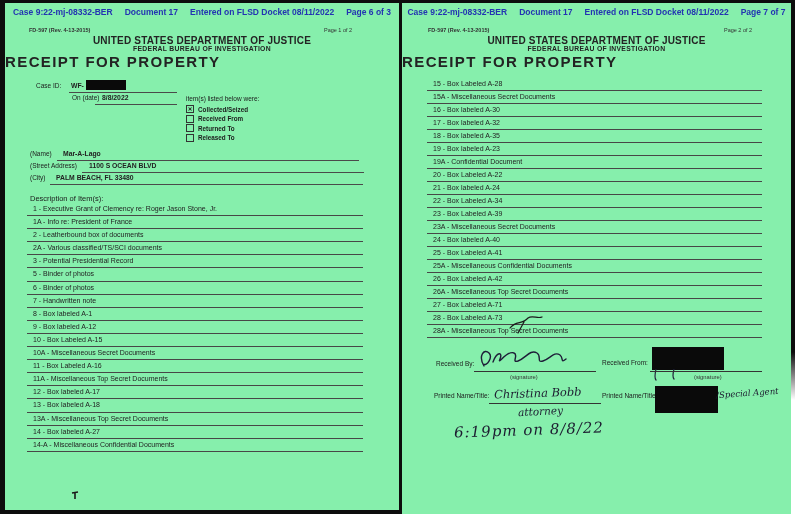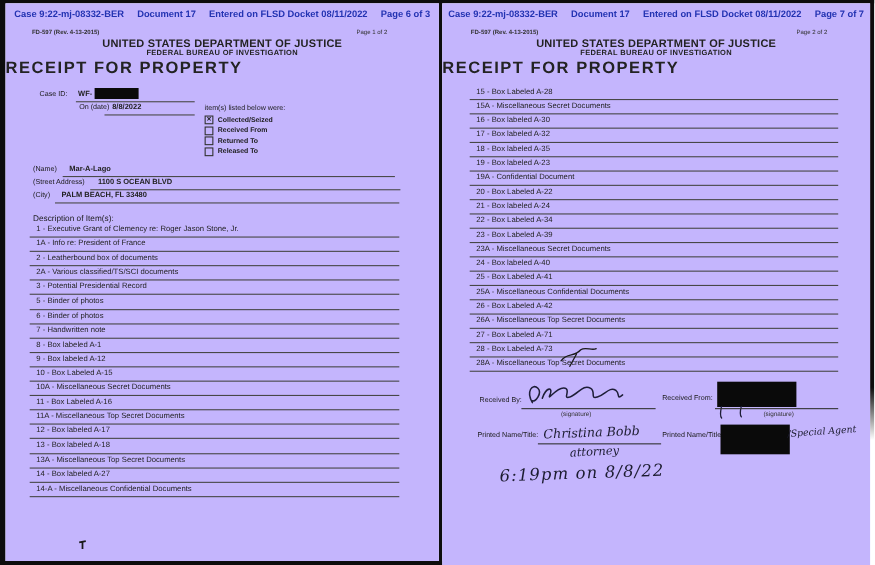--- a/index.html
+++ b/index.html
@@ -5,21 +5,21 @@
   html,body{margin:0;padding:0;background:#ffffff;}
   .canvas{position:relative;width:795px;height:514px;background:#ffffff;overflow:hidden;
           font-family:"Liberation Sans",sans-serif;color:#232323;}
   
   .edge{position:absolute;background:#0d0d0d;}
   .edge-top{left:0;top:0;width:795px;height:3px;}
   .edge-left{left:0;top:0;width:5px;height:514px;}
   .edge-mid{left:399px;top:0;width:3px;height:514px;}
   .edge-bottom-left{left:0;bottom:0;width:402px;height:4px;}
   .edge-right{left:791px;top:0;width:4px;height:400px;background:linear-gradient(#0d0d0d 88%,rgba(13,13,13,0));}
-  .page{position:absolute;background:#c4b5fd;}
+  .page{position:absolute;background:#86efac;}
   .page1{left:5px;top:3px;width:394px;height:507px;}
   .page2{left:402px;top:3px;width:389px;height:511px;}
   .docket{position:absolute;left:0;right:0;top:4px;display:flex;justify-content:center;gap:12px;
           color:#2333b2;font-size:8.5px;font-weight:600;white-space:nowrap;}
   .formno{position:absolute;font-size:5.5px;font-weight:700;color:#333;}
   .pagelab{position:absolute;font-size:5.5px;color:#333;}
   .dept{position:absolute;left:0;right:0;text-align:center;font-weight:700;font-size:10px;letter-spacing:.2px;}
   .bureau{position:absolute;left:0;right:0;text-align:center;font-weight:700;font-size:6.8px;letter-spacing:.3px;}
   .bigtitle{position:absolute;left:0;right:0;text-align:left;font-weight:700;font-size:15px;letter-spacing:1.4px;}
   .lbl{position:absolute;font-size:6.5px;font-weight:400;color:#1b1b1b;white-space:nowrap;}

